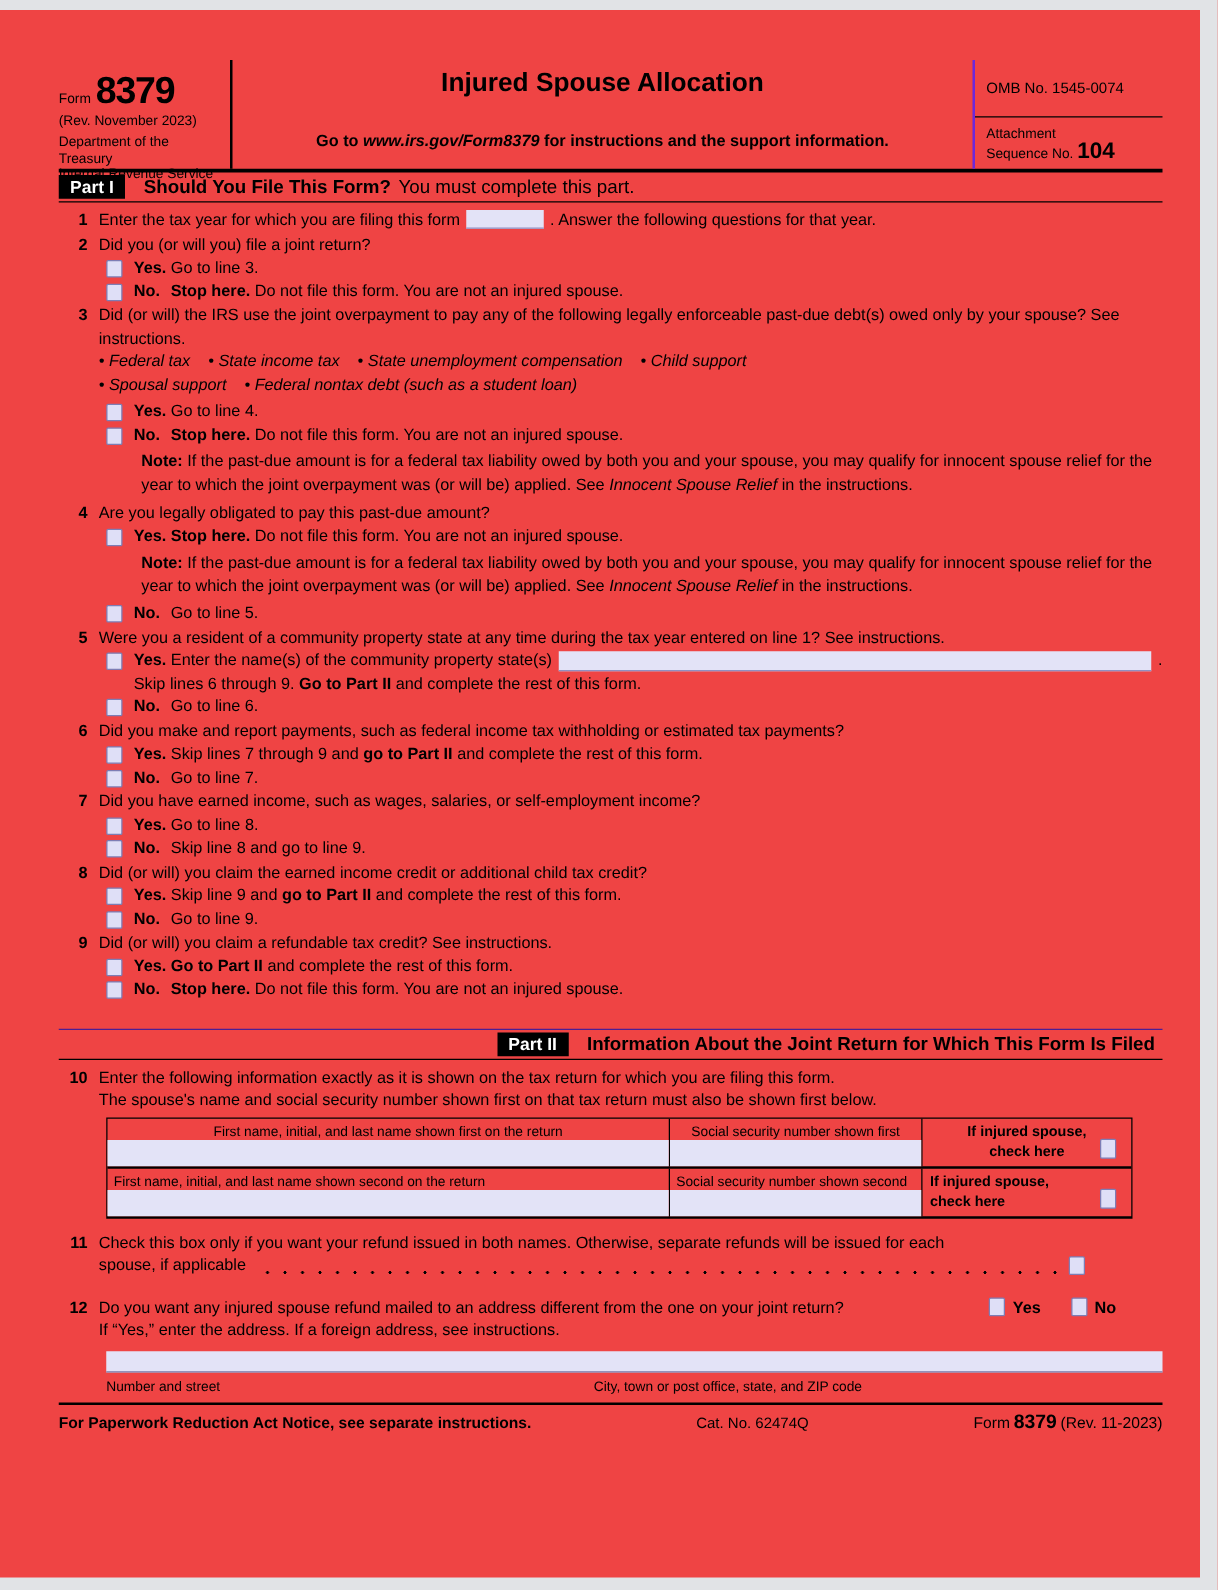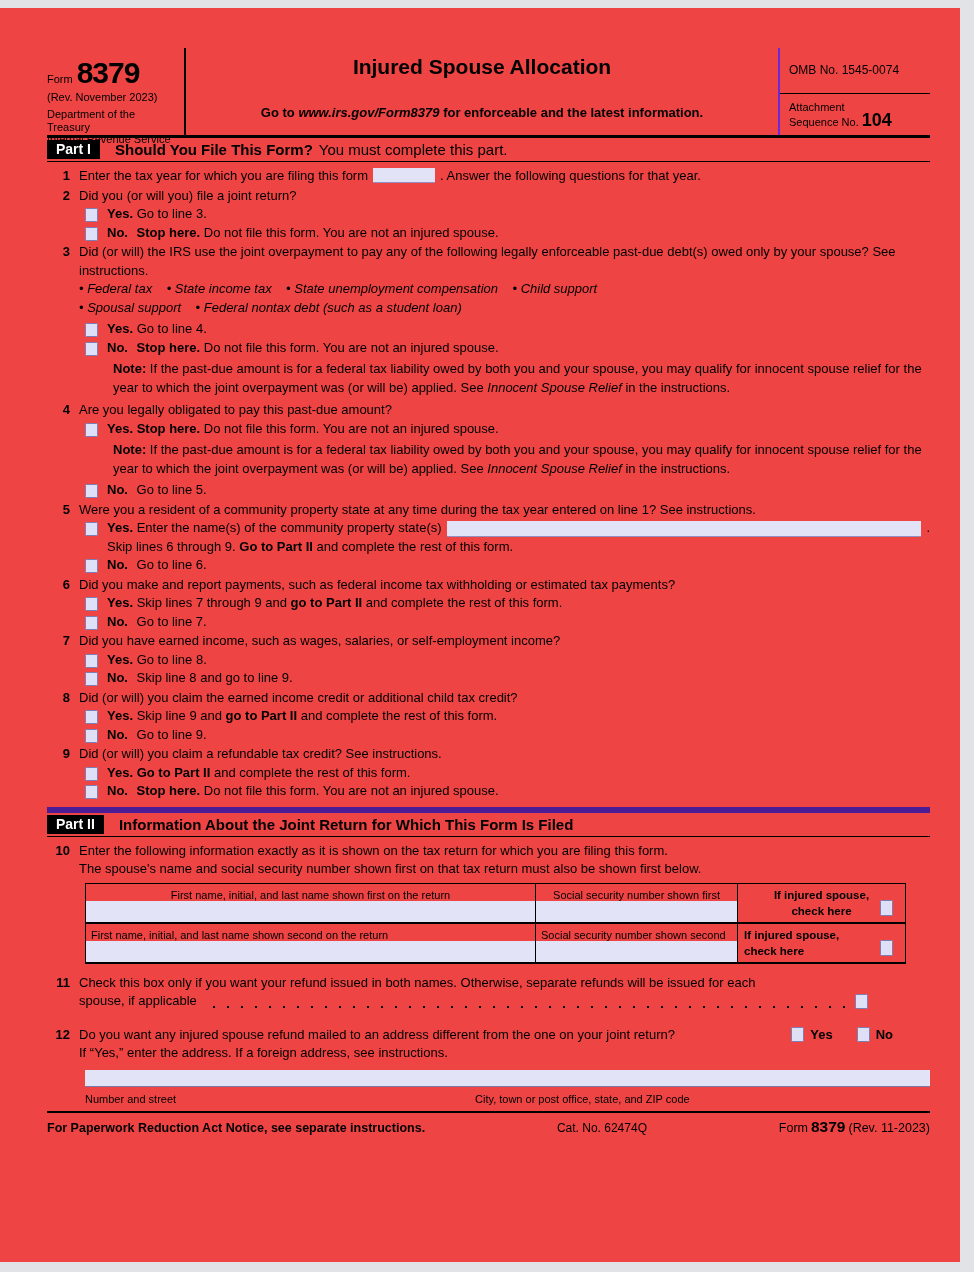--- a/index.html
+++ b/index.html
@@ -20,21 +20,21 @@
   .main-title { font-size: 21px; font-weight: bold; }
   .goto-line { font-size: 13px; font-weight: bold; margin-top: 26px; }
   .goto-line .i { font-style: italic; }
   .hdr-right { width: 152px; border-left: 2px solid #6d28d9; display: flex; flex-direction: column; }
   .omb-cell { font-size: 12px; padding: 15px 2px 0 9px; height: 46px; border-bottom: 1px solid #000; }
   .attach-cell { font-size: 11px; line-height: 13px; padding: 7px 2px 0 9px; }
   .attach-num { font-size: 18px; font-weight: bold; text-align: center; }
 
   
   .part-bar { display: flex; align-items: center; border-bottom: 1px solid #000; padding: 1px 0 2px; margin-top: 1px; }
-  .part-bar.second { border-top: 6px solid #4c1d95; margin-top: 6px; padding-top: 2px; }
+  .part-bar.second { border-top: 1px solid #4c1d95; margin-top: 22px; padding-top: 2px; justify-content: flex-end; }
   .part-badge { background: #000; color: #fff; font-weight: bold; font-size: 14px; padding: 1px 9px 2px; margin-right: 15px; flex: none; }
   .part-title { font-size: 15px; font-weight: bold; margin-right: 6px; }
   .part-sub { font-size: 15px; }
 
   
   .q { display: grid; grid-template-columns: 23px 1fr; column-gap: 9px; font-size: 13px; line-height: 18.5px; margin-top: 1px; }
   .q-num { font-weight: bold; text-align: right; }
   .q1 { margin-top: 5px; }
   .b { font-weight: bold; }
   .i { font-style: italic; }
@@ -100,21 +100,21 @@
       <div class="dept-line">
         <div>Department of the Treasury</div>
         <div>Internal Revenue Service</div>
       </div>
     </div>
     <div class="hdr-center">
       <div class="main-title">Injured Spouse Allocation</div>
       <div class="goto-line">
         <span>Go to</span>
         <span class="i">www.irs.gov/Form8379</span>
-        <span>for enforceable and the latest information.</span>
+        <span>for instructions and the support information.</span>
       </div>
     </div>
     <div class="hdr-right">
       <div class="omb-cell">OMB No. 1545-0074</div>
       <div class="attach-cell">
         <div>Attachment</div>
         <div>
           <span>Sequence No.</span>
           <span class="attach-num">104</span>
         </div>

